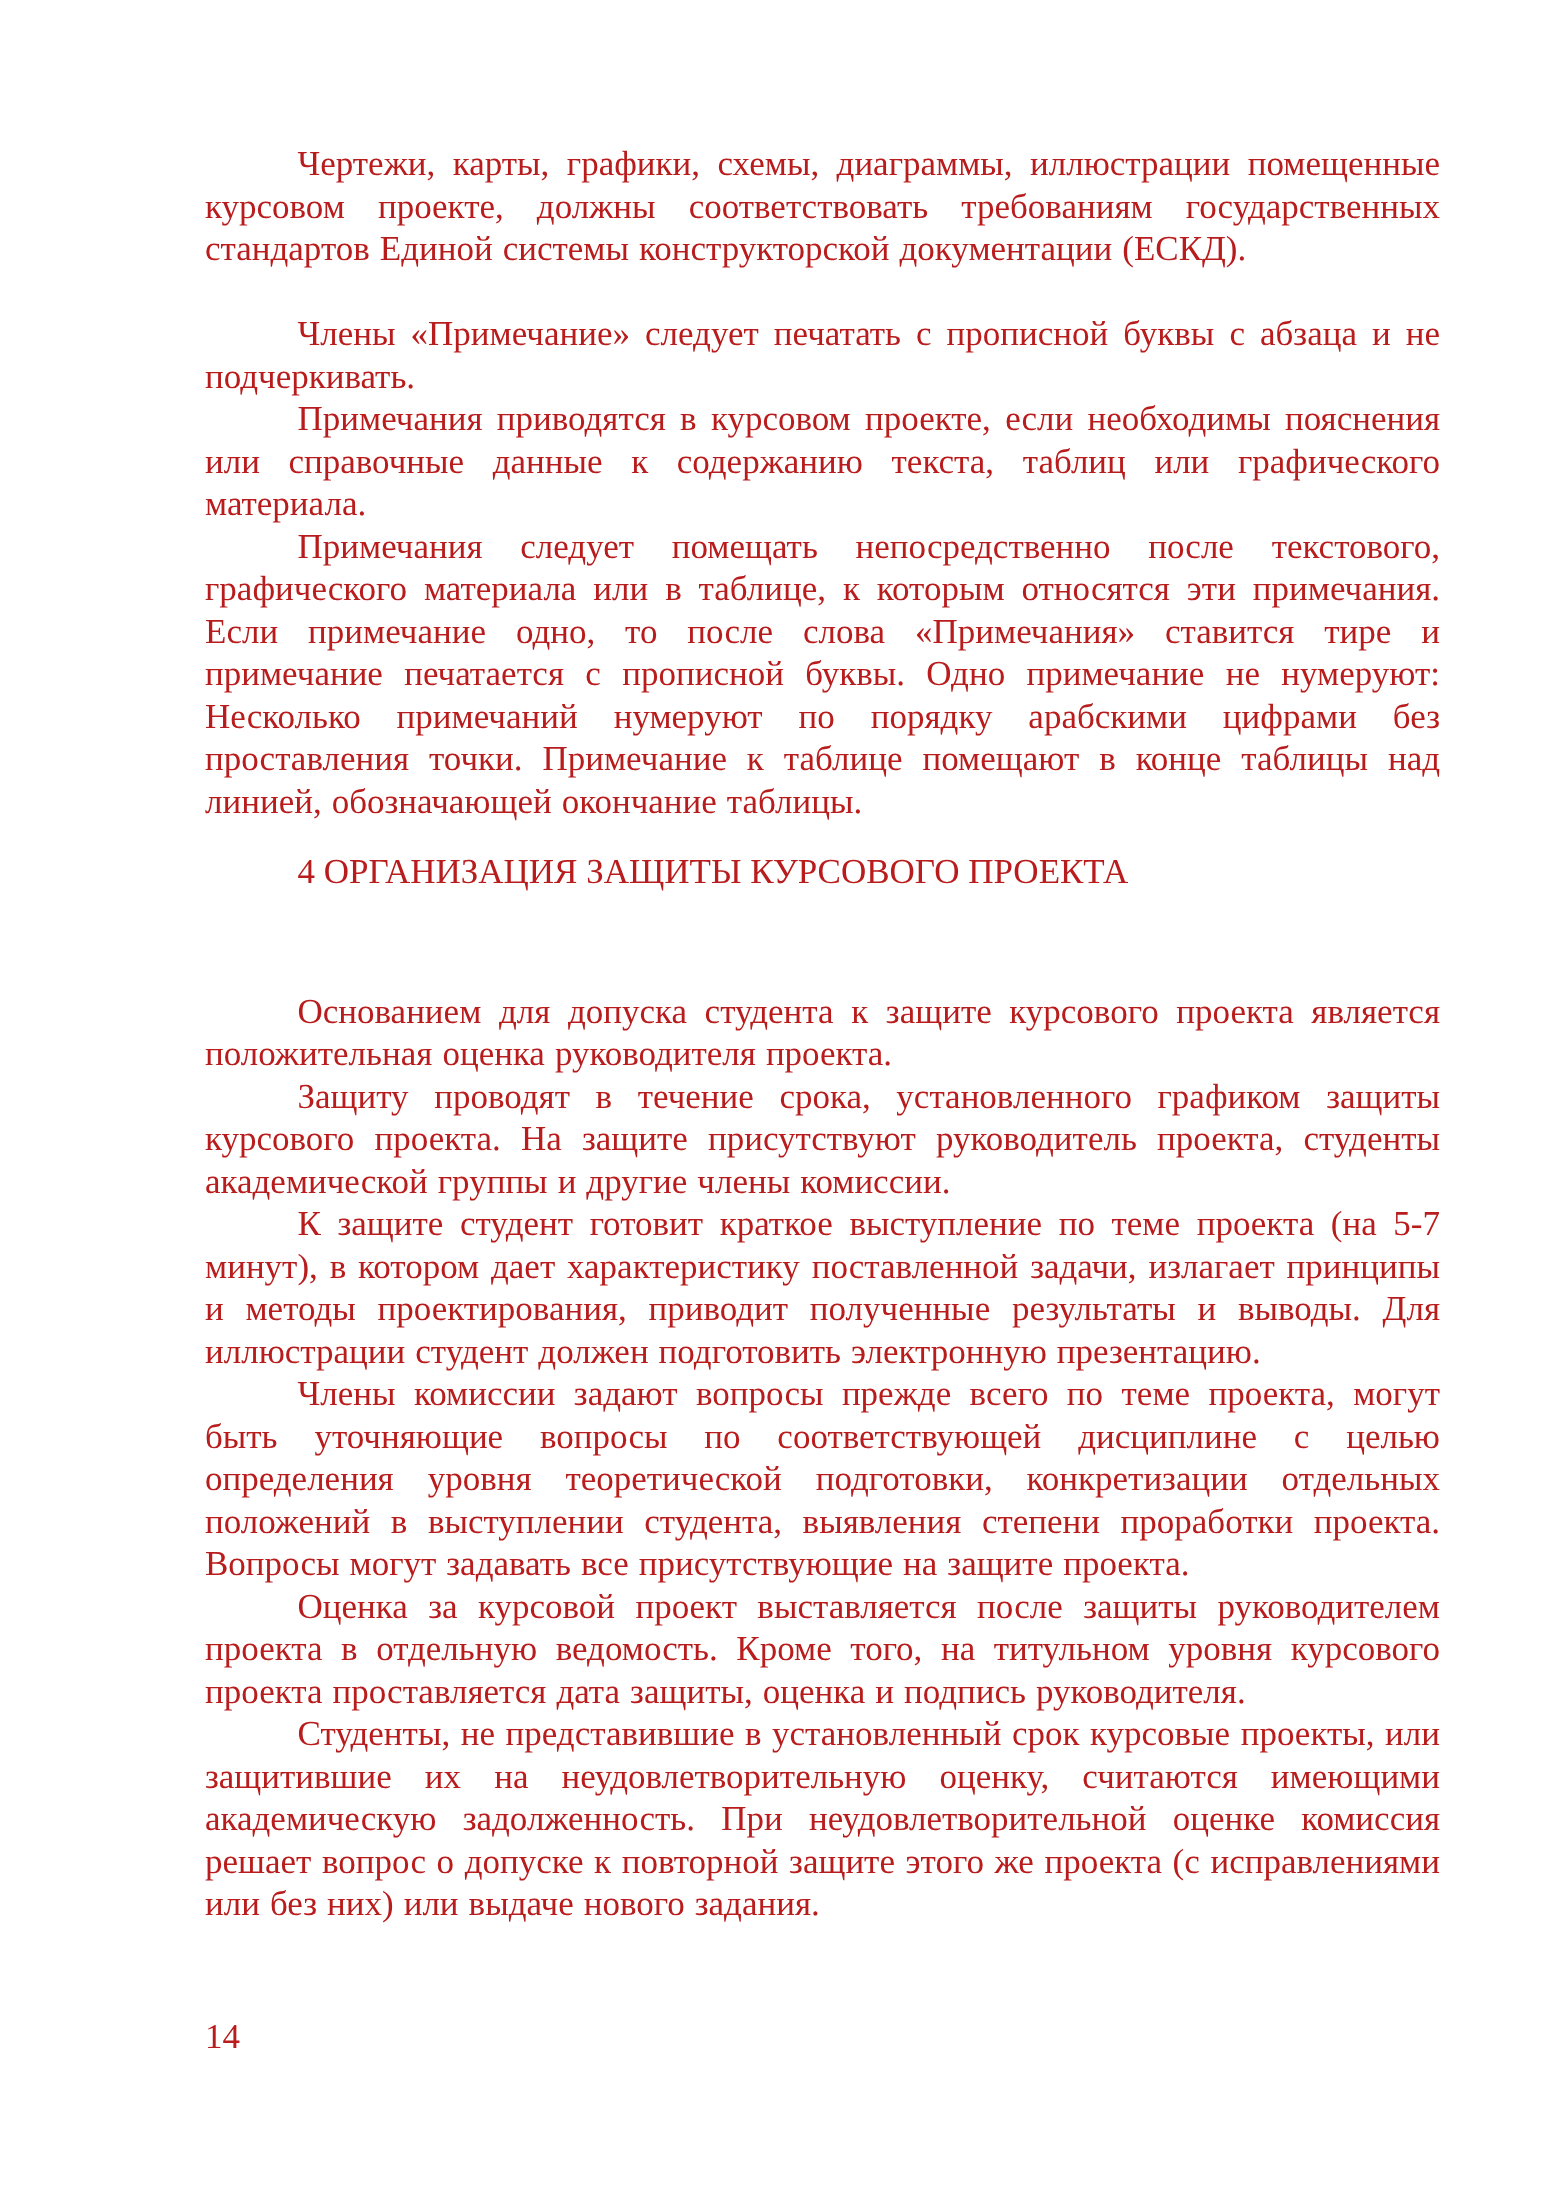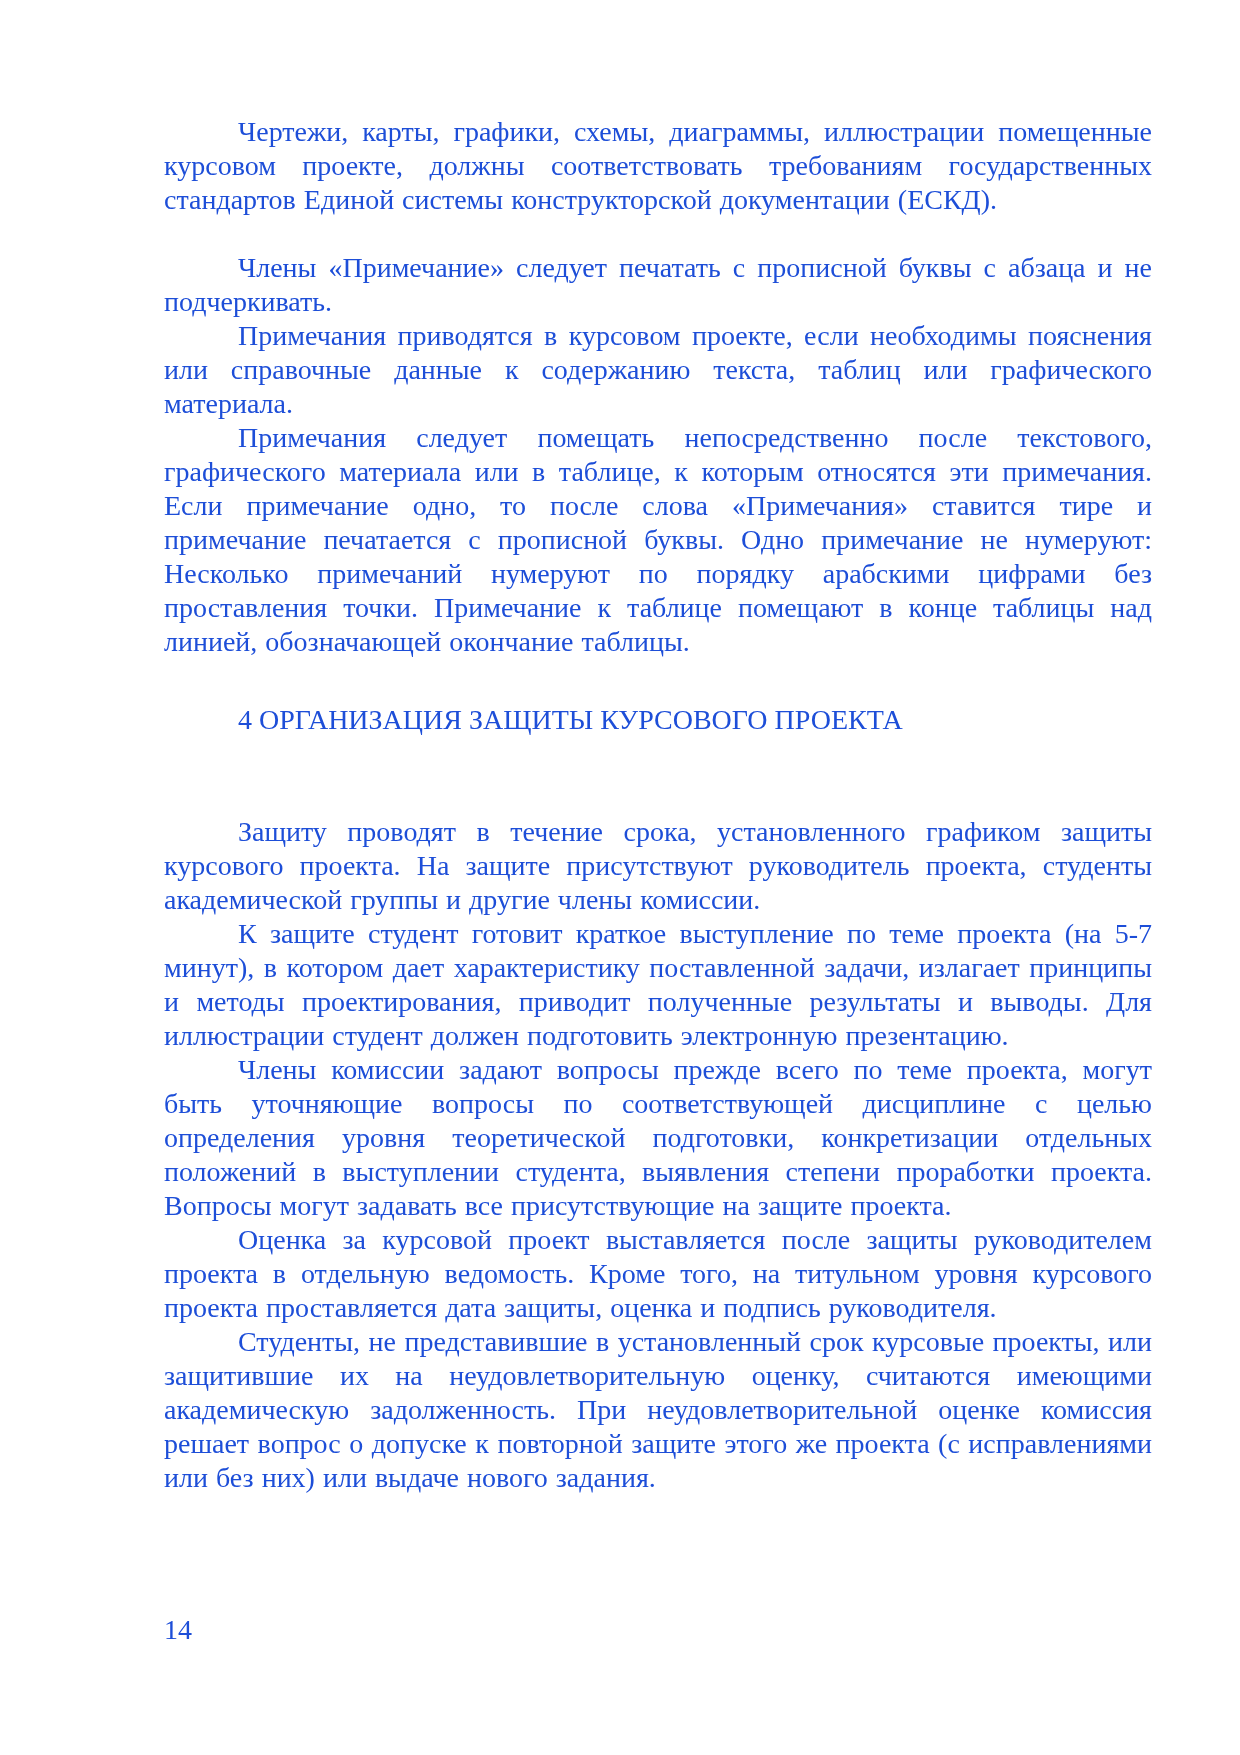--- a/index.html
+++ b/index.html
@@ -5,21 +5,21 @@
   html, body {
     margin: 0;
     padding: 0;
     background: #ffffff;
   }
   .page {
     position: relative;
     width: 1240px;
     height: 1755px;
     background: #ffffff;
-    color: #1d4ed8;
+    color: #b91c1c;
     font-family: "Liberation Serif", "DejaVu Serif", serif;
     overflow: hidden;
   }
   .content {
     position: absolute;
     left: 164px;
     top: 115px;
     width: 988px;
   }
   .body-par {
@@ -27,21 +27,21 @@
     font-size: 28px;
     line-height: 34px;
     text-align: justify;
     text-indent: 74px;
     word-spacing: 1px;
   }
   .gap-before {
     margin-top: 34px;
   }
   .section-heading {
-    margin: 44px 0 78px 0;
+    margin: 22px 0 78px 0;
     font-size: 28px;
     line-height: 34px;
     font-weight: normal;
     text-indent: 74px;
     text-align: left;
     white-space: nowrap;
   }
   .bold-inline {
     font-weight: normal;
   }
@@ -64,20 +64,21 @@
     <p class="body-par">Чертежи, карты, графики, схемы, диаграммы, иллюстрации помещенные курсовом проекте, должны соответствовать требованиям государственных стандартов Единой системы конструкторской документации (ЕСКД).</p>
 
     <p class="body-par gap-before"><span>Члены </span><span class="bold-inline">«Примечание»</span><span> следует печатать с прописной буквы с абзаца и не подчеркивать.</span></p>
 
     <p class="body-par">Примечания приводятся в курсовом проекте, если необходимы пояснения или справочные данные к содержанию текста, таблиц или графического материала.</p>
 
     <p class="body-par">Примечания следует помещать непосредственно после текстового, графического материала или в таблице, к которым относятся эти примечания. Если примечание одно, то после слова «Примечания» ставится тире и примечание печатается с прописной буквы. Одно примечание не нумеруют: Несколько примечаний нумеруют по порядку арабскими цифрами без проставления точки. Примечание к таблице помещают в конце таблицы над линией, обозначающей окончание таблицы.</p>
 
     <h2 class="section-heading">4 ОРГАНИЗАЦИЯ ЗАЩИТЫ КУРСОВОГО ПРОЕКТА</h2>
 
+    <p class="body-par">Основанием для допуска студента к защите курсового проекта является положительная оценка руководителя проекта.</p>
 
     <p class="body-par">Защиту проводят в течение срока, установленного графиком защиты курсового проекта. На защите присутствуют руководитель проекта, студенты академической группы и другие члены комиссии.</p>
 
     <p class="body-par">К защите студент готовит краткое выступление по теме проекта (на 5-7 минут), в котором дает характеристику поставленной задачи, излагает принципы и методы проектирования, приводит полученные результаты и выводы. Для иллюстрации студент должен подготовить электронную презентацию.</p>
 
     <p class="body-par">Члены комиссии задают вопросы прежде всего по теме проекта, могут быть уточняющие вопросы по соответствующей дисциплине с целью определения уровня теоретической подготовки, конкретизации отдельных положений в выступлении студента, выявления степени проработки проекта. Вопросы могут задавать все присутствующие на защите проекта.</p>
 
     <p class="body-par">Оценка за курсовой проект выставляется после защиты руководителем проекта в отдельную ведомость. Кроме того, на титульном уровня курсового проекта проставляется дата защиты, оценка и подпись руководителя.</p>
 
     <p class="body-par">Студенты, не представившие в установленный срок курсовые проекты, или защитившие их на неудовлетворительную оценку, считаются имеющими академическую задолженность. При неудовлетворительной оценке комиссия решает вопрос о допуске к повторной защите этого же проекта (с исправлениями или без них) или выдаче нового задания.</p>

